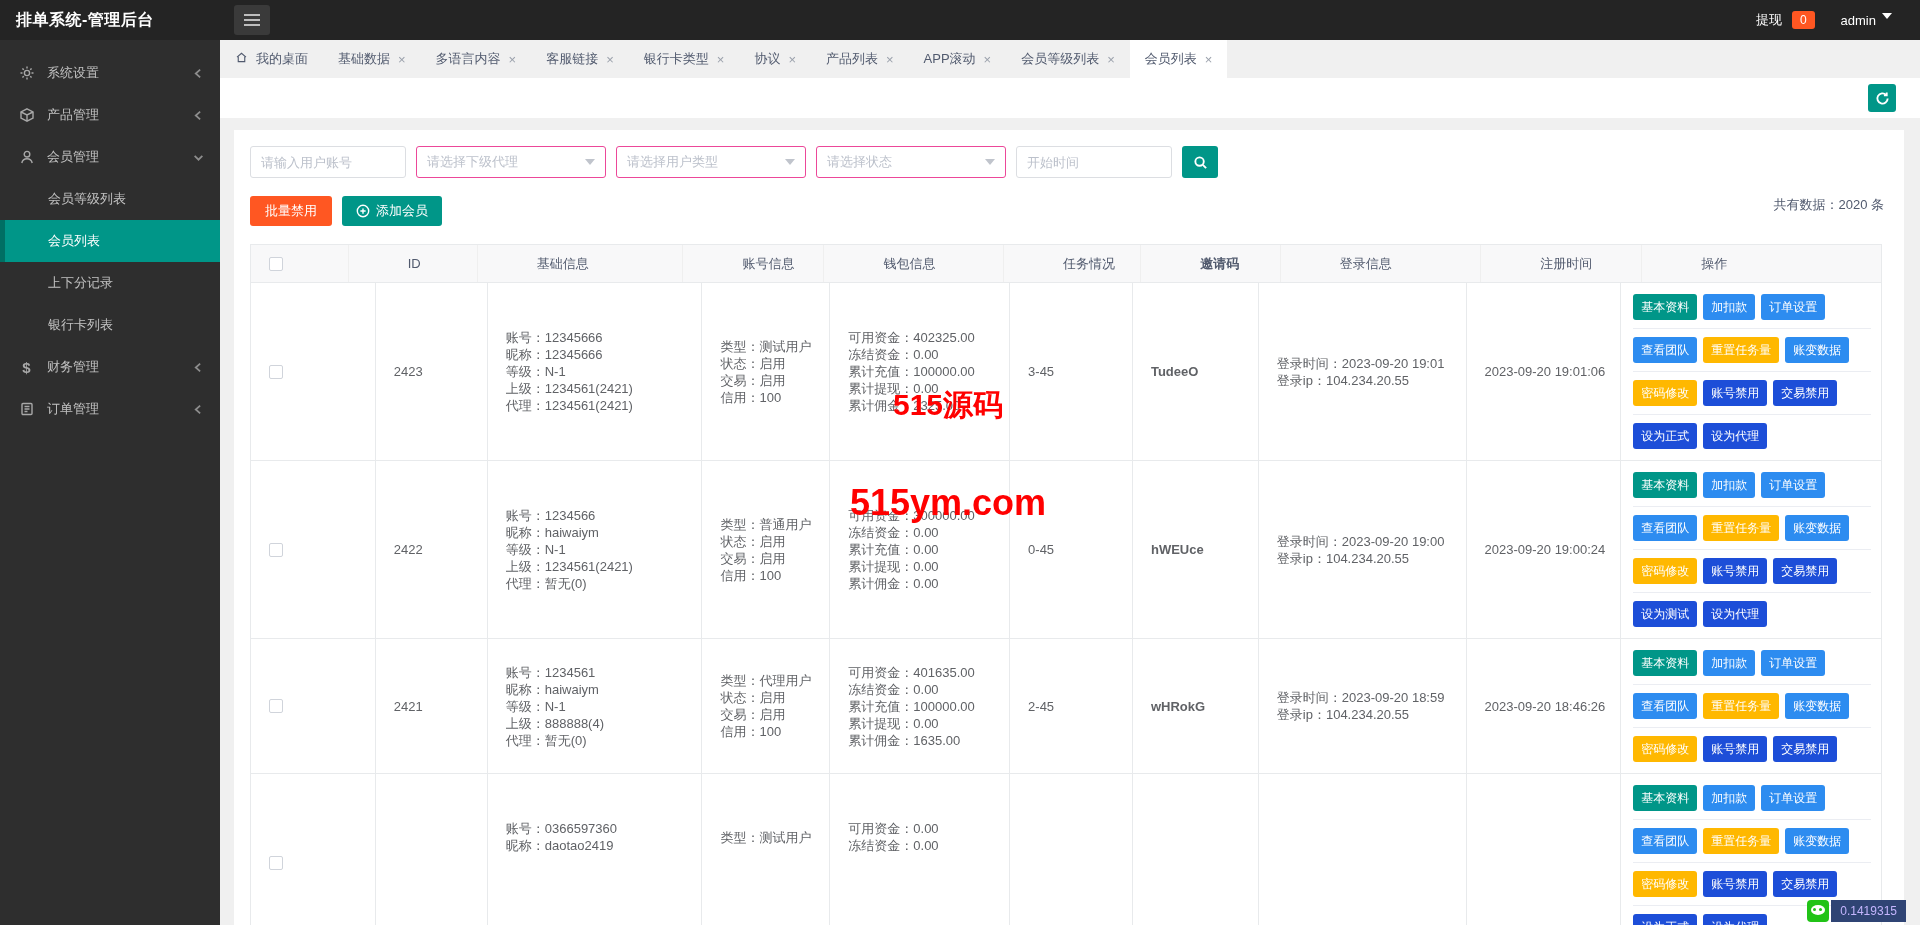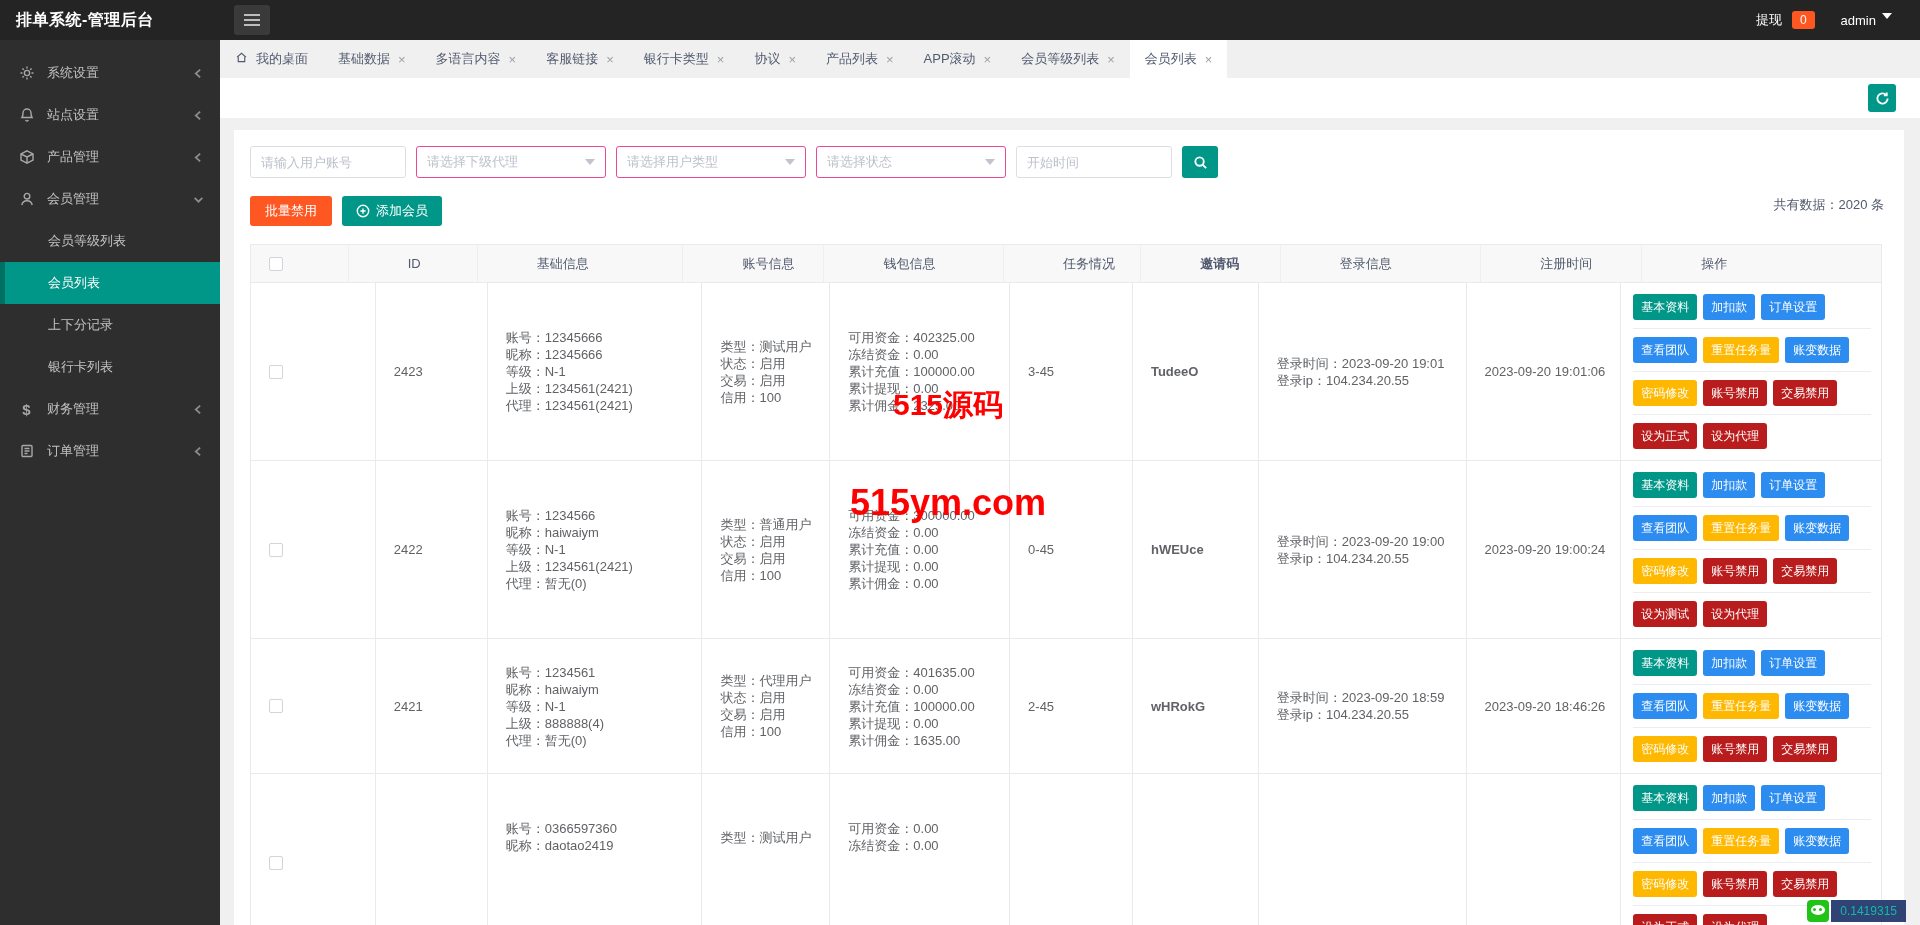--- a/index.html
+++ b/index.html
@@ -70,32 +70,32 @@
   .cell .ln { white-space:nowrap; }
   .c0 { width:125px; } .c1 { width:112px; } .c2 { width:215px; } .c3 { width:128px; }
   .c4 { width:180px; } .c5 { width:123px; } .c6 { width:126px;font-weight:bold; } .c7 { width:208px; }
   .c8 { width:155px; } .c9 { width:260px; }
   .checkbox { width:14px; height:14px; border:1px solid #d0d4db; border-radius:2px; background:#fff; cursor:pointer; }
   .opcell { padding:3px 10px 3px 12px; }
   .op-line { display:flex; gap:6px; padding:8px 0; border-bottom:1px solid #ebedf2; align-items:center; }
   .op-line:last-child { border-bottom:none; }
   .obtn { border:none; border-radius:3px; color:#fff; font-size:12px; padding:0 8px; height:26px; line-height:26px; cursor:pointer; white-space:nowrap; font-family:inherit; }
   .obtn.teal { background:#009688; } .obtn.blue { background:#2d8cf0; }
-  .obtn.yellow { background:#ffb800; } .obtn.red { background:#b91c1c; }
+  .obtn.yellow { background:#ffb800; } .obtn.red { background:#1d4ed8; }
 
   
   .wm { position:absolute; color:#ff0000; font-weight:bold; z-index:50; pointer-events:none; white-space:nowrap; }
   .wm1 { left:893px; top:385px; font-size:30px; }
   .wm2 { left:850px; top:482px; font-size:36px; }
 
   .trace { position:absolute; right:14px; bottom:3px; display:flex; align-items:center; z-index:60; }
   .trace-icon { width:22px; height:22px; background:#21c317; border-radius:4px; position:relative; margin-right:2px; }
   .trace-icon::before { content:""; position:absolute; left:4px; top:5px; width:14px; height:10px; background:#fff; border-radius:50%; }
   .trace-icon::after { content:""; position:absolute; left:6px; top:8px; width:3px; height:3px; background:#21c317; border-radius:50%; box-shadow:6px 0 0 #21c317; }
-  .trace-box { background:#2f4474; color:#14b8a6; font-size:12px; height:22px; line-height:22px; padding:0 9px; }
+  .trace-box { background:#2f4474; color:#c4b5fd; font-size:12px; height:22px; line-height:22px; padding:0 9px; }
 </style>
 </head>
 <body>
 
 <div class="header">
   <div class="header-title">排单系统-管理后台</div>
   <button class="hamburger">
       <i></i>
       <i></i>
       <i></i>
@@ -112,34 +112,20 @@
 
 <div class="sidebar" id="sidebar">
     <div class="side-item">
       <span class="sicon">
         <svg viewBox="0 0 16 16">
           <circle cx="8" cy="8" r="2.6"></circle>
           <path d="M8 1.5v2M8 12.5v2M1.5 8h2M12.5 8h2M3.4 3.4l1.4 1.4M11.2 11.2l1.4 1.4M12.6 3.4l-1.4 1.4M4.8 11.2l-1.4 1.4"></path>
         </svg>
       </span>
       <span>系统设置</span>
-      <span class="chev">
-        <svg viewBox="0 0 10 10">
-          <polyline points="6.5,1.5 2.5,5 6.5,8.5"></polyline>
-        </svg>
-      </span>
-    </div>
-    <div class="side-item">
-      <span class="sicon">
-        <svg viewBox="0 0 16 16">
-          <path d="M8 2a4 4 0 0 1 4 4c0 3 1 4.5 1 4.5H3S4 9 4 6a4 4 0 0 1 4-4z"></path>
-          <path d="M6.6 13a1.5 1.5 0 0 0 2.8 0"></path>
-        </svg>
-      </span>
-      <span>站点设置</span>
       <span class="chev">
         <svg viewBox="0 0 10 10">
           <polyline points="6.5,1.5 2.5,5 6.5,8.5"></polyline>
         </svg>
       </span>
     </div>
     <div class="side-item">
       <span class="sicon">
         <svg viewBox="0 0 16 16">
           <path d="M8 1.8 14 5v6L8 14.2 2 11V5z"></path>

